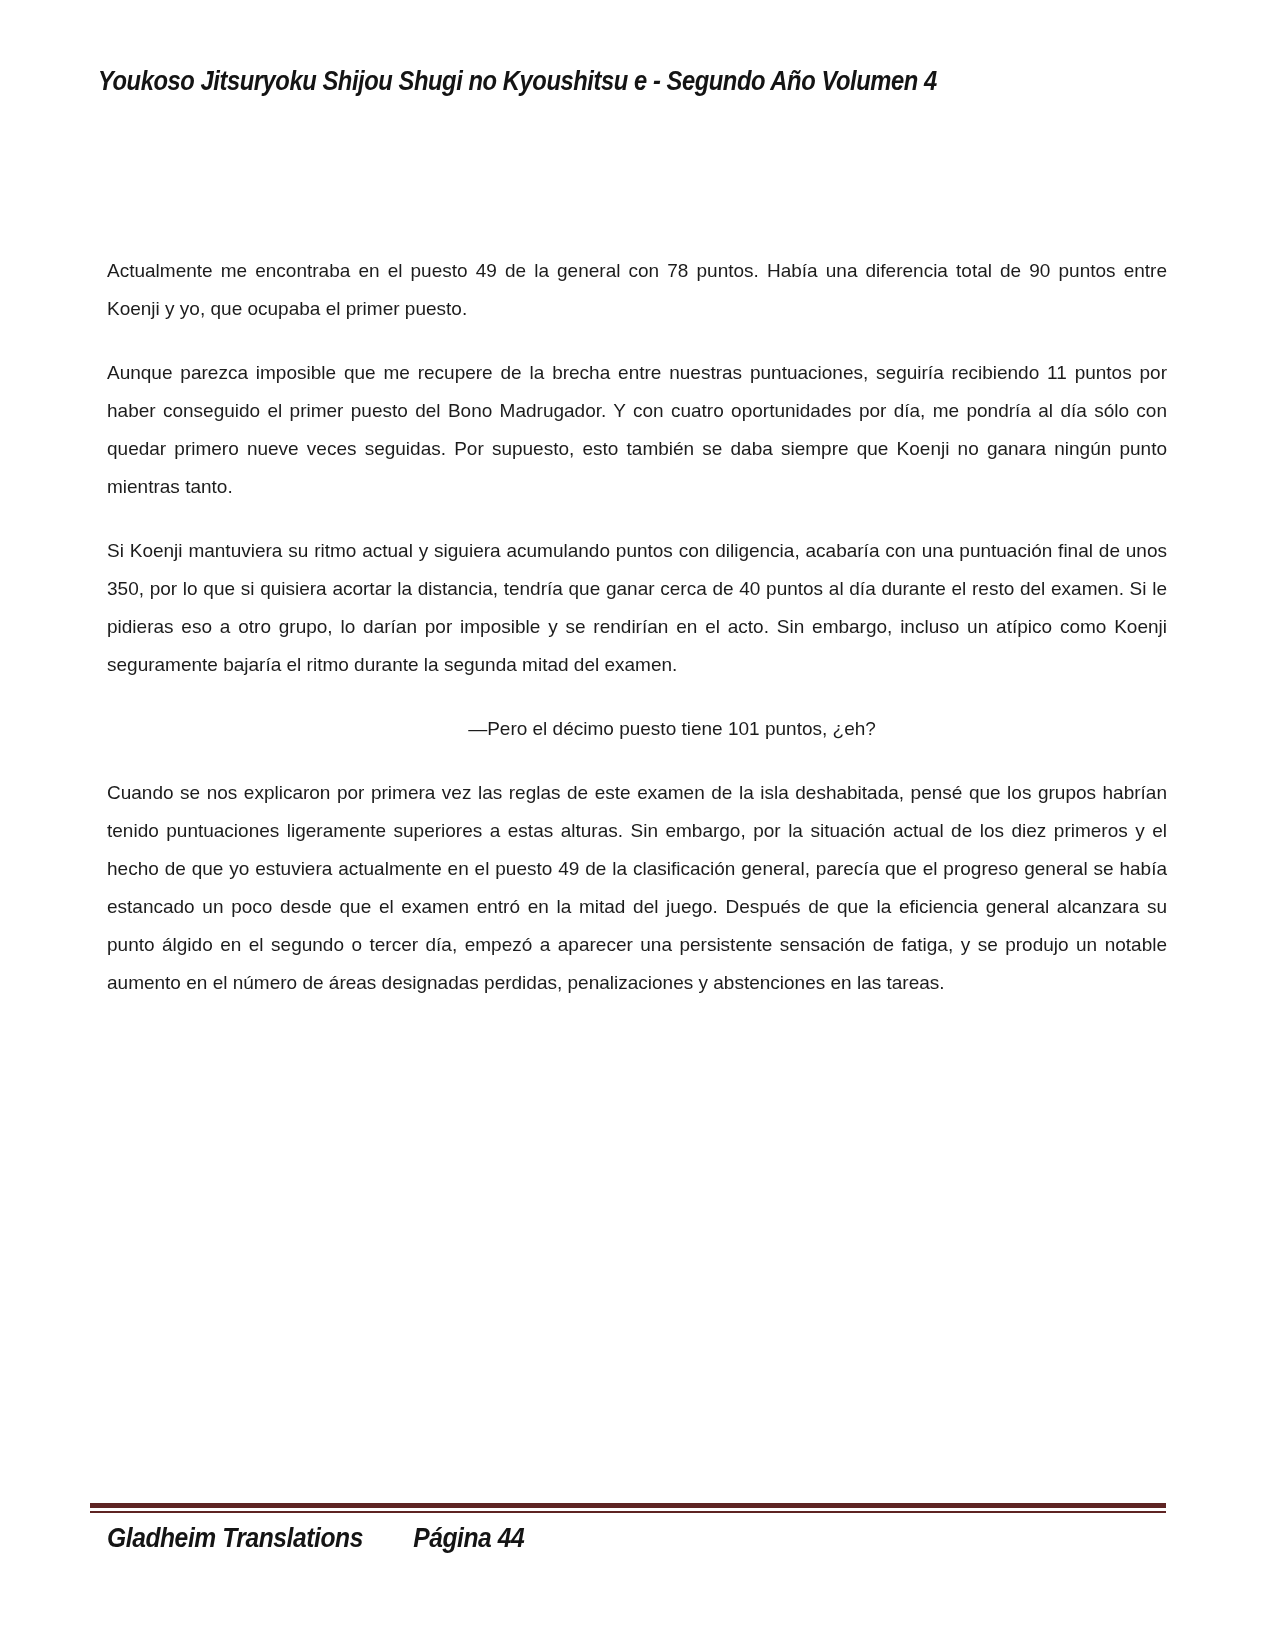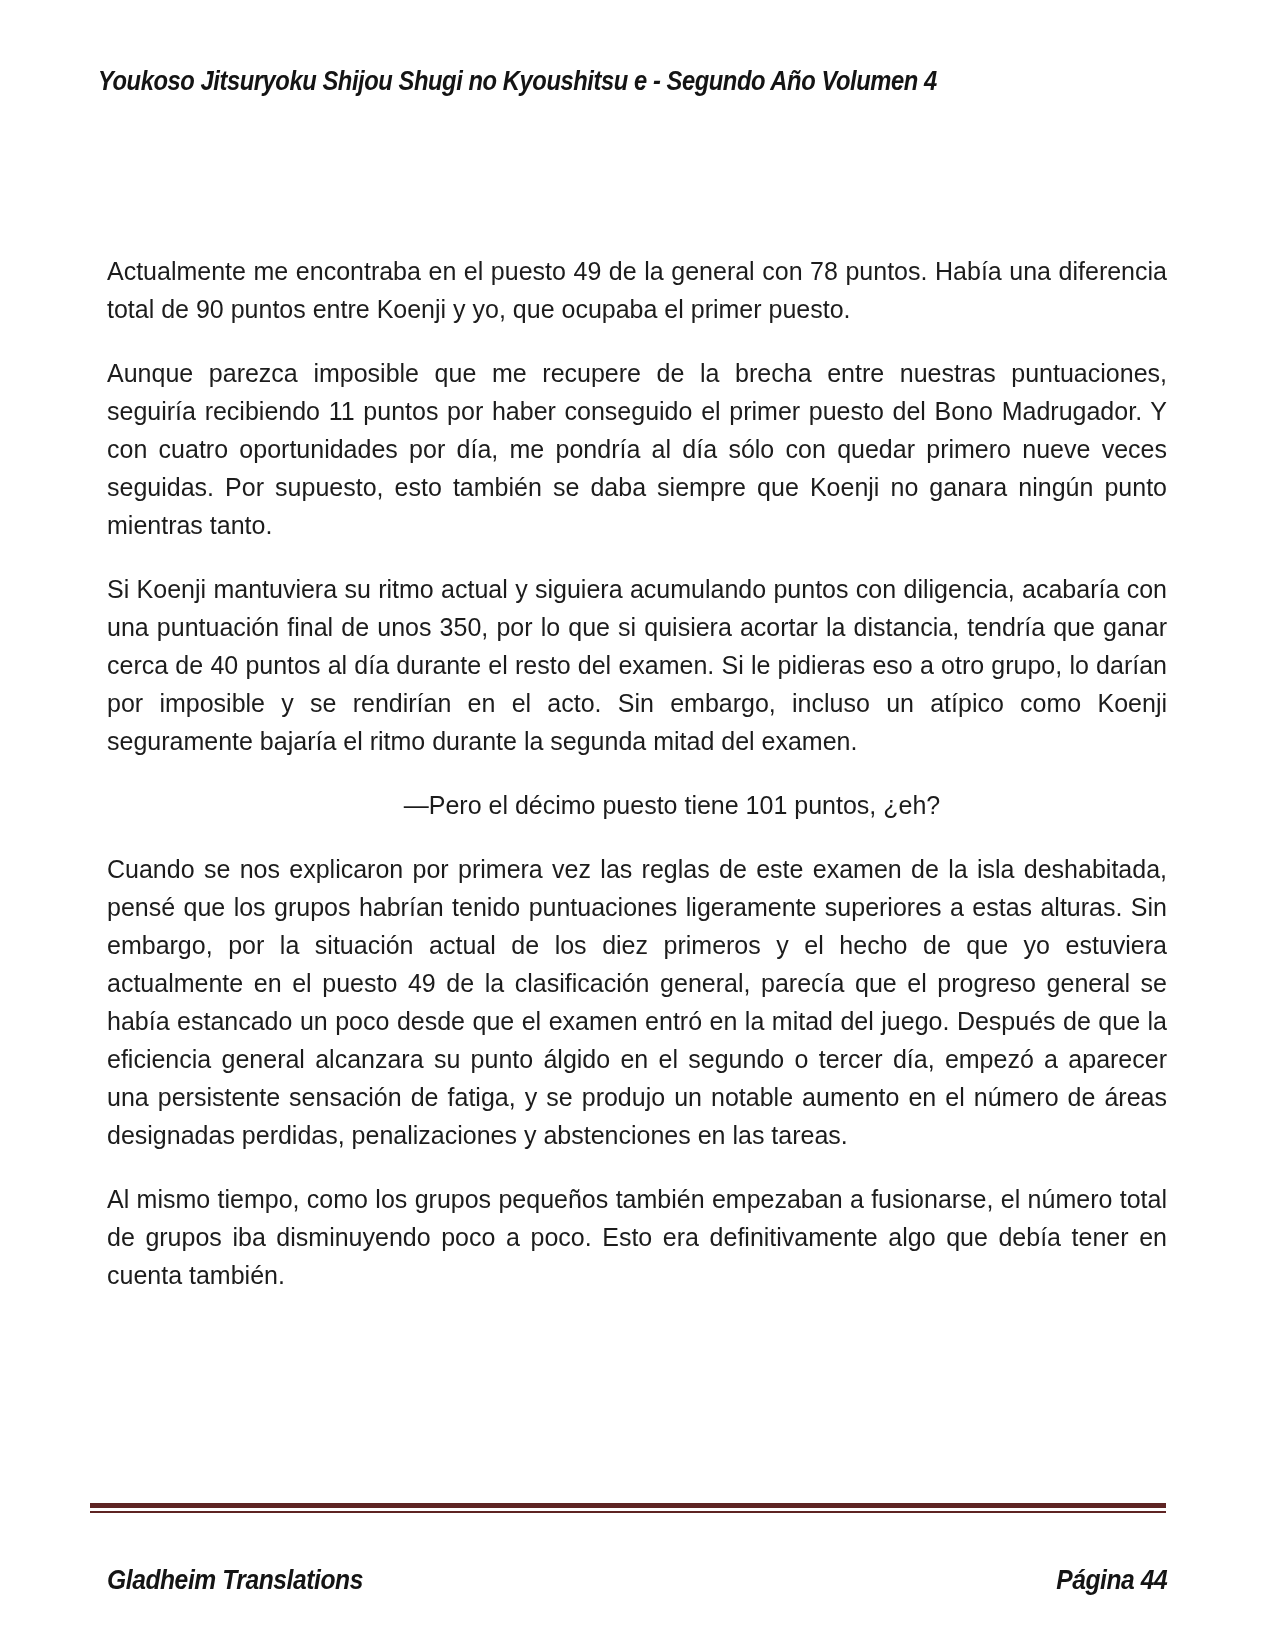--- a/index.html
+++ b/index.html
@@ -37,21 +37,21 @@
     transform-origin: left center;
     white-space: nowrap;
   }
 
   
   .content {
     position: absolute;
     left: 107px;
     top: 252px;
     width: 1060px;
-    font-size: 25px;
+    font-size: 19px;
     line-height: 38px;
     color: #1c1c1c;
     text-align: justify;
   }
   .content p {
     margin: 0 0 26px 0;
     padding: 0;
   }
   .content p.dialogue {
     text-align: center;
@@ -64,24 +64,23 @@
     left: 90px;
     top: 1503px;
     width: 1076px;
     height: 3px;
     border-top: 5px solid #5e2423;
     border-bottom: 2px solid #5e2423;
   }
   .doc-footer {
     position: absolute;
     left: 107px;
-    top: 1564px;
+    top: 1522px;
     width: 1060px;
     display: flex;
-    justify-content: space-between;
     align-items: baseline;
   }
   .doc-footer .ftxt {
     display: inline-block;
     font-family: "Liberation Sans", sans-serif;
     font-weight: bold;
     font-style: italic;
     font-size: 28px;
     letter-spacing: -0.5px;
     color: #141414;
@@ -98,21 +97,20 @@
   <div class="doc-header">
     <span class="title">Youkoso Jitsuryoku Shijou Shugi no Kyoushitsu e - Segundo Año Volumen 4</span>
   </div>
 
   <div class="content">
       <p>Actualmente me encontraba en el puesto 49 de la general con 78 puntos. Había una diferencia total de 90 puntos entre Koenji y yo, que ocupaba el primer puesto.</p>
       <p>Aunque parezca imposible que me recupere de la brecha entre nuestras puntuaciones, seguiría recibiendo 11 puntos por haber conseguido el primer puesto del Bono Madrugador. Y con cuatro oportunidades por día, me pondría al día sólo con quedar primero nueve veces seguidas. Por supuesto, esto también se daba siempre que Koenji no ganara ningún punto mientras tanto.</p>
       <p>Si Koenji mantuviera su ritmo actual y siguiera acumulando puntos con diligencia, acabaría con una puntuación final de unos 350, por lo que si quisiera acortar la distancia, tendría que ganar cerca de 40 puntos al día durante el resto del examen. Si le pidieras eso a otro grupo, lo darían por imposible y se rendirían en el acto. Sin embargo, incluso un atípico como Koenji seguramente bajaría el ritmo durante la segunda mitad del examen.</p>
       <p class="dialogue">—Pero el décimo puesto tiene 101 puntos, ¿eh?</p>
       <p>Cuando se nos explicaron por primera vez las reglas de este examen de la isla deshabitada, pensé que los grupos habrían tenido puntuaciones ligeramente superiores a estas alturas. Sin embargo, por la situación actual de los diez primeros y el hecho de que yo estuviera actualmente en el puesto 49 de la clasificación general, parecía que el progreso general se había estancado un poco desde que el examen entró en la mitad del juego. Después de que la eficiencia general alcanzara su punto álgido en el segundo o tercer día, empezó a aparecer una persistente sensación de fatiga, y se produjo un notable aumento en el número de áreas designadas perdidas, penalizaciones y abstenciones en las tareas.</p>
-      <p>Al mismo tiempo, como los grupos pequeños también empezaban a fusionarse, el número total de grupos iba disminuyendo poco a poco. Esto era definitivamente algo que debía tener en cuenta también.</p>
     </div>
 
   <div class="footer-rule"></div>
 
   <div class="doc-footer">
     <span class="ftxt left">Gladheim Translations</span>
     <span class="ftxt right">Página 44</span>
   </div>
 
 </div>

